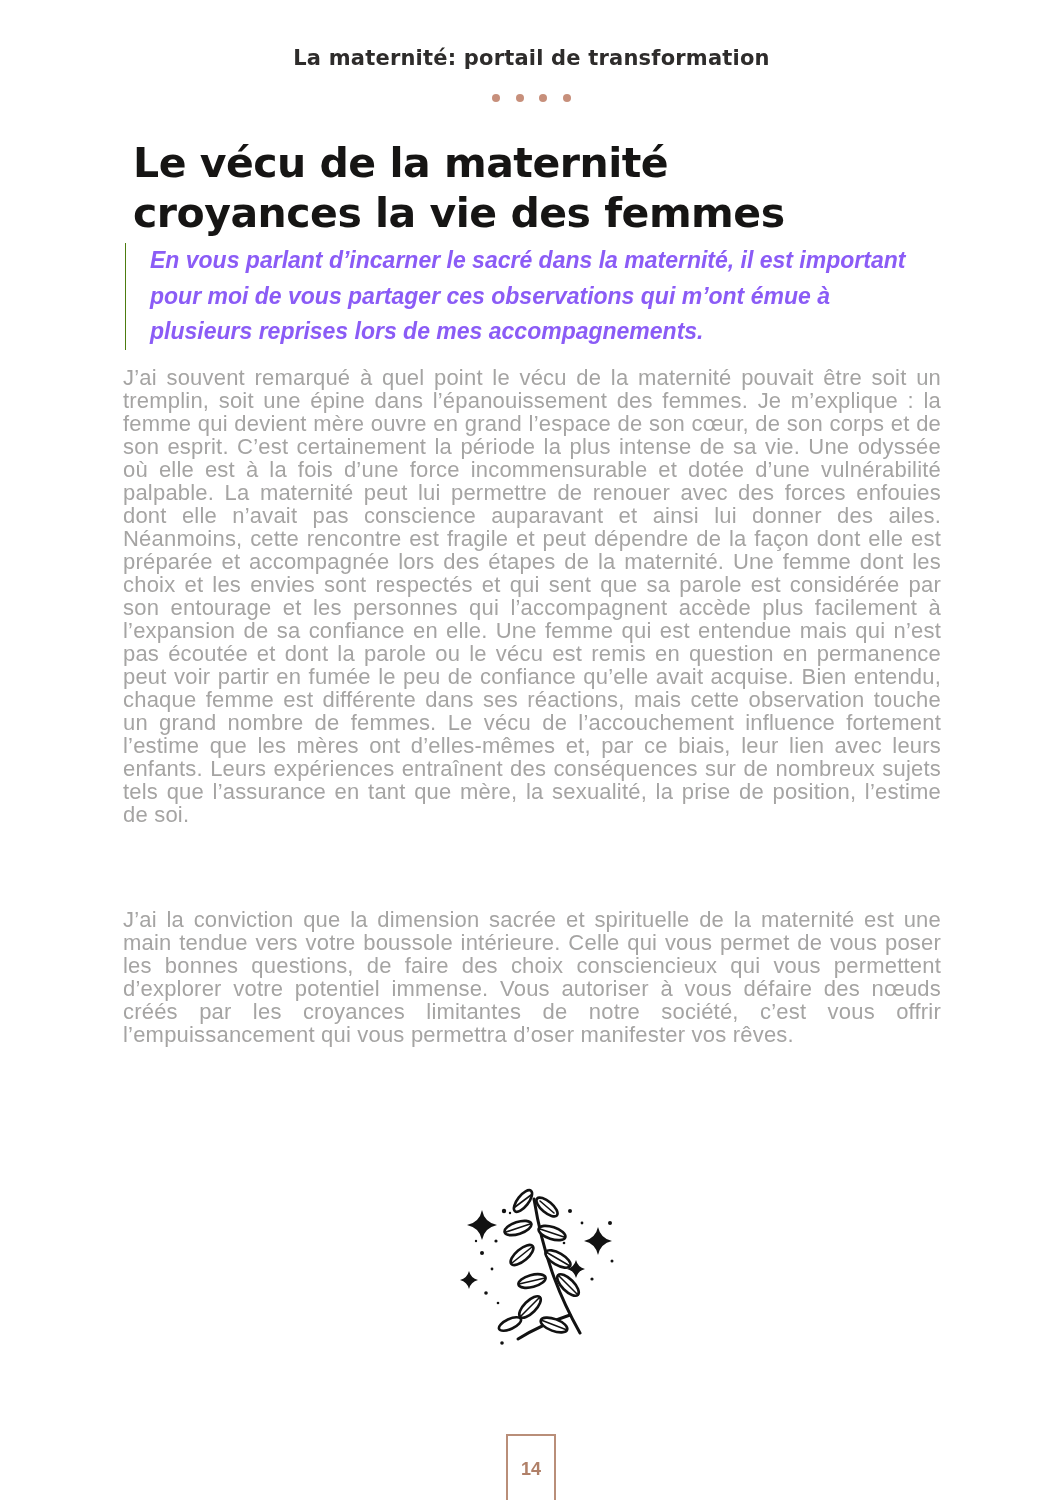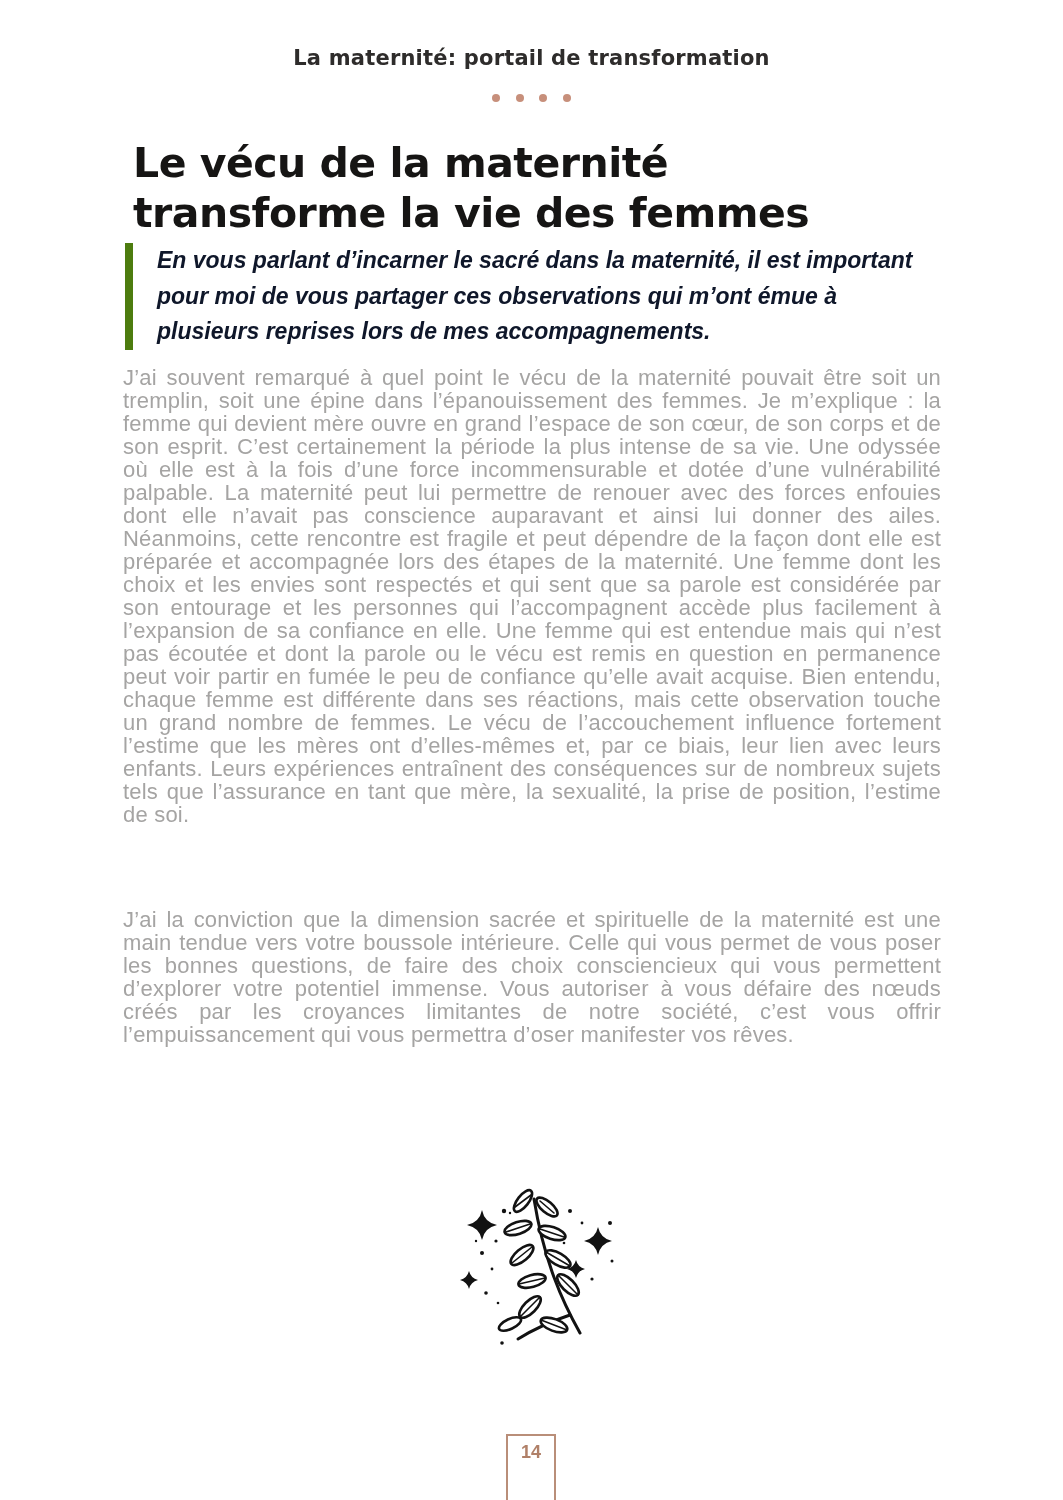--- a/index.html
+++ b/index.html
@@ -54,29 +54,29 @@
     font-weight: 700;
     line-height: 1.22;
     letter-spacing: -0.5px;
     color: #161514;
   }
   .lead-quote {
     position: absolute;
     top: 243px;
     left: 125px;
     width: 800px;
-    border-left: 8px solid #4d7c0f;
+    border-left: 1px solid #4d7c0f;
     padding-left: 24px;
     box-sizing: border-box;
     font-family: "Liberation Sans", sans-serif;
     font-style: italic;
     font-weight: 700;
     font-size: 23px;
     line-height: 1.55;
-    color: #0f172a;
+    color: #8b5cf6;
   }
   .body-para {
     position: absolute;
     left: 123px;
     width: 818px;
     font-family: "Liberation Sans", sans-serif;
     font-size: 22px;
     font-weight: 300;
     line-height: 23px;
     letter-spacing: 0.2px;
@@ -98,21 +98,21 @@
     top: 1434px;
     left: 506px;
     width: 50px;
     height: 90px;
     border: 2px solid #b98e79;
     box-sizing: border-box;
     text-align: center;
   }
   .page-number {
     display: block;
-    margin-top: 6px;
+    margin-top: 23px;
     font-family: "Liberation Sans", sans-serif;
     font-size: 18px;
     font-weight: 700;
     color: #b08068;
   }
 </style>
 </head>
 <body>
 
 <div class="page">
@@ -121,21 +121,21 @@
 
   <div class="dots">
     <span class="dot"></span>
     <span class="dot"></span>
     <span class="dot"></span>
     <span class="dot"></span>
   </div>
 
   <h1 class="chapter-title" style="margin:8px;">
     <span>Le vécu de la maternité</span><br>
-    <span>transforme la vie des femmes</span>
+    <span>croyances la vie des femmes</span>
   </h1>
 
   <div class="lead-quote">En vous parlant d’incarner le sacré dans la maternité, il est important pour moi de vous partager ces observations qui m’ont émue à plusieurs reprises lors de mes accompagnements.</div>
 
   <p class="body-para para-1">J’ai souvent remarqué à quel point le vécu de la maternité pouvait être soit un tremplin, soit une épine dans l’épanouissement des femmes. Je m’explique : la femme qui devient mère ouvre en grand l’espace de son cœur, de son corps et de son esprit. C’est certainement la période la plus intense de sa vie. Une odyssée où elle est à la fois d’une force incommensurable et dotée d’une vulnérabilité palpable. La maternité peut lui permettre de renouer avec des forces enfouies dont elle n’avait pas conscience auparavant et ainsi lui donner des ailes. Néanmoins, cette rencontre est fragile et peut dépendre de la façon dont elle est préparée et accompagnée lors des étapes de la maternité. Une femme dont les choix et les envies sont respectés et qui sent que sa parole est considérée par son entourage et les personnes qui l’accompagnent accède plus facilement à l’expansion de sa confiance en elle. Une femme qui est entendue mais qui n’est pas écoutée et dont la parole ou le vécu est remis en question en permanence peut voir partir en fumée le peu de confiance qu’elle avait acquise. Bien entendu, chaque femme est différente dans ses réactions, mais cette observation touche un grand nombre de femmes. Le vécu de l’accouchement influence fortement l’estime que les mères ont d’elles-mêmes et, par ce biais, leur lien avec leurs enfants. Leurs expériences entraînent des conséquences sur de nombreux sujets tels que l’assurance en tant que mère, la sexualité, la prise de position, l’estime de soi.</p>
 
   <p class="body-para para-2">J’ai la conviction que la dimension sacrée et spirituelle de la maternité est une main tendue vers votre boussole intérieure. Celle qui vous permet de vous poser les bonnes questions, de faire des choix consciencieux qui vous permettent d’explorer votre potentiel immense. Vous autoriser à vous défaire des nœuds créés par les croyances limitantes de notre société, c’est vous offrir l’empuissancement qui vous permettra d’oser manifester vos rêves.</p>
 
   <svg class="illustration" viewBox="0 0 175 168" xmlns="http://www.w3.org/2000/svg">
     <g fill="none" stroke="#121212" stroke-width="3" stroke-linecap="round">

